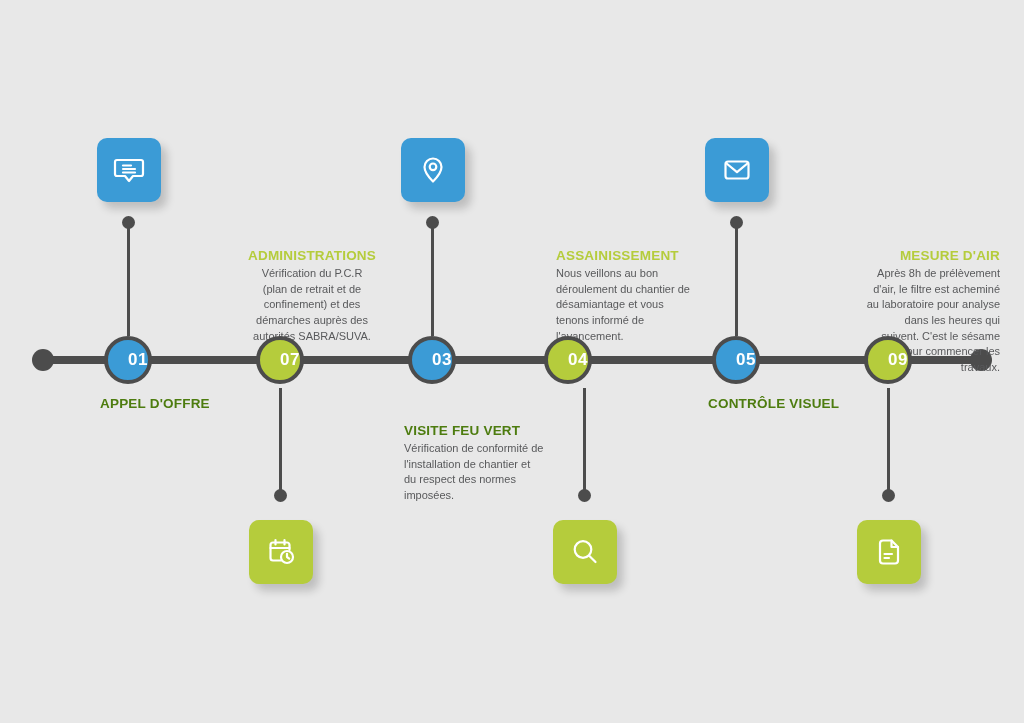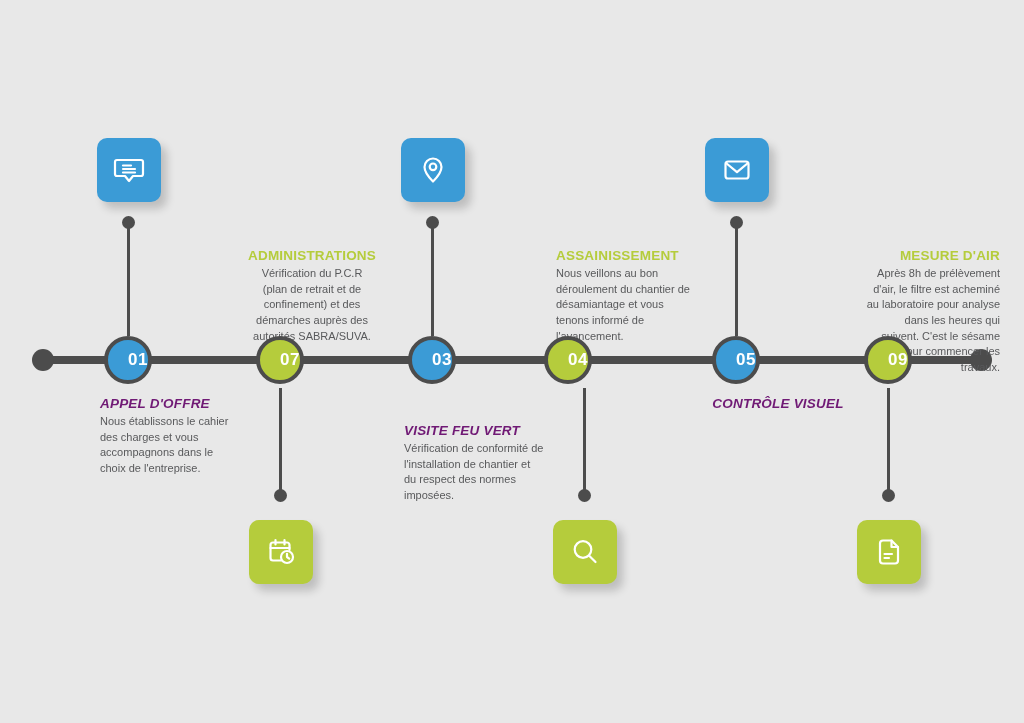--- a/index.html
+++ b/index.html
@@ -70,21 +70,21 @@
 
   
   .block{position:absolute;width:150px;}
   .block .title{
     font-size:13.5px;
     font-weight:bold;
     letter-spacing:0.2px;
     margin:0 0 2px 0;
     line-height:1.2;
   }
-  .block.blue .title{color:#701a75;font-style:italic;}
+  .block.blue .title{color:#4d7c0f;}
   .block.green .title{color:#b5cc3c;}
   .block .body{
     font-size:11px;
     line-height:1.42;
     color:#58595b;
     margin:0;
   }
   .block.ralign{text-align:center;}
 </style>
 </head>
@@ -106,21 +106,20 @@
       </svg>
     </span>
   </div>
   <div class="conn-dot" style="left:122px;top:216px;"></div>
   <div class="conn" style="left:127px;top:222px;height:114px;"></div>
   <div class="node blue" style="left:104px;">
     <span>01</span>
   </div>
   <div class="block blue" style="left:100px;top:396px;width:140px;">
     <p class="title">APPEL D'OFFRE</p>
-    <p class="body">Nous établissons le cahier des charges et vous accompagnons dans le choix de l'entreprise.</p>
   </div>
 
   <div class="block green ralign" style="left:248px;top:248px;width:128px;">
     <p class="title">ADMINISTRATIONS</p>
     <p class="body">Vérification du P.C.R (plan de retrait et de confinement) et des démarches auprès des autorités SABRA/SUVA.</p>
   </div>
   <div class="node green" style="left:256px;">
     <span>07</span>
   </div>
   <div class="conn" style="left:279px;top:388px;height:104px;"></div>
@@ -180,21 +179,21 @@
         <rect x="5.5" y="8.5" width="23" height="17" rx="2.6"></rect>
         <path d="M6.6 10.5 L17 19.2 L27.4 10.5"></path>
       </svg>
     </span>
   </div>
   <div class="conn-dot" style="left:730px;top:216px;"></div>
   <div class="conn" style="left:735px;top:222px;height:114px;"></div>
   <div class="node blue" style="left:712px;">
     <span>05</span>
   </div>
-  <div class="block blue" style="left:708px;top:396px;width:140px;text-align:center;">
+  <div class="block blue" style="left:708px;top:396px;width:140px;">
     <p class="title">CONTRÔLE VISUEL</p>
   </div>
 
   <div class="block green" style="left:864px;top:248px;width:136px;text-align:right;">
     <p class="title">MESURE D'AIR</p>
     <p class="body">Après 8h de prélèvement d'air, le filtre est acheminé au laboratoire pour analyse dans les heures qui suivent. C'est le sésame pour commencer les travaux.</p>
   </div>
   <div class="node green" style="left:864px;">
     <span>09</span>
   </div>

